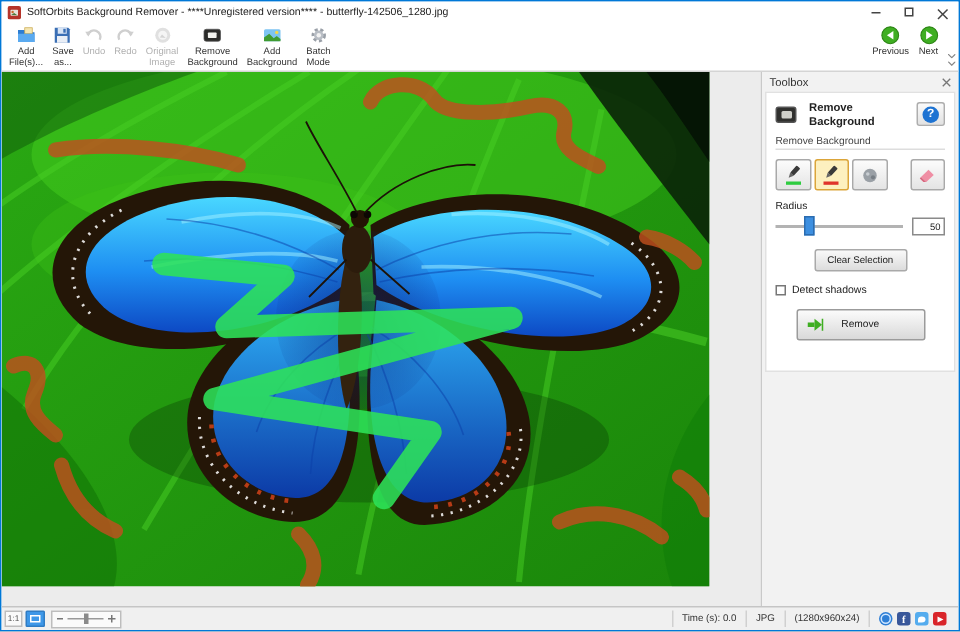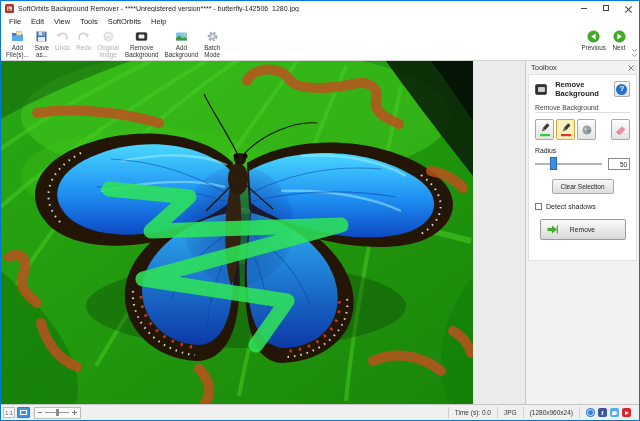--- a/index.html
+++ b/index.html
@@ -35,21 +35,21 @@
   .tb-nav { margin-left:auto; display:flex; padding-right:8px; }
   .ovf { position:absolute; right:2px; bottom:3px; display:flex; flex-direction:column; gap:2px; }
   .chev { width:5px; height:3px; }
 
   
   .main { flex:1 1 auto; display:flex; min-height:0; }
   .canvas { flex:1 1 auto; background:#ececec; position:relative; overflow:hidden; }
   .canvas svg.photo { display:block; }
 
   
-  .toolbox { width:114px; flex:0 0 auto; background:#f2f2f2; border-left:1px solid #c9c9c9; font-size:7px; color:#222; }
+  .toolbox { width:132px; flex:0 0 auto; background:#f2f2f2; border-left:1px solid #c9c9c9; font-size:7px; color:#222; }
   .tbx-header { height:13px; display:flex; align-items:center; justify-content:space-between; padding:0 5px; }
   .tbx-header-label { font-size:7.5px; color:#333; }
   .tbx-card { background:#fff; border:1px solid #e1e1e1; margin:0 2px; padding:5px 6px 20px 6px; }
   .tbx-title-row { display:flex; align-items:center; }
   .tbx-title-ico { width:15px; height:11px; background:#30302e; border-radius:2px; border:1px solid #555;
                    display:flex; align-items:center; justify-content:center; }
   .tbx-title-ico i { display:block; width:7px; height:5px; background:#cfcfc9; border-radius:1px; }
   .tbx-title { font-size:7.5px; font-weight:bold; margin-left:8px; }
   .help-btn { margin-left:auto; width:20px; height:16px; border:1px solid #aeaeae; border-radius:2px;
               background:linear-gradient(#fafafa,#e2e2e2); display:flex; align-items:center; justify-content:center; }
@@ -124,28 +124,20 @@
         </div>
       <div class="win-btn">
           <i class="glyph-max"></i>
         </div>
       <div class="win-btn">
           <i class="glyph-close"></i>
         </div>
     </div>
   </div>
 
-  <div class="menubar">
-    <span class="menu-item">File</span>
-    <span class="menu-item">Edit</span>
-    <span class="menu-item">View</span>
-    <span class="menu-item">Tools</span>
-    <span class="menu-item">SoftOrbits</span>
-    <span class="menu-item">Help</span>
-  </div>
 
   <div class="toolbar">
 
     <div class="tb-btn">
       <svg class="tb-ico" viewBox="0 0 13 13">
         <path d="M1 3.5 L1 11 L12 11 L12 4.5 L6.5 4.5 L5.3 3 L1 3 Z" fill="#2d7dd2"></path>
         <rect x="5.5" y="1.5" width="5" height="4" fill="#f4e6b2" stroke="#caa94e" stroke-width="0.5"></rect>
         <path d="M1 5.5 L12 5.5 L12 11 L1 11 Z" fill="#5aaaf0"></path>
       </svg>
       <span class="tb-lab"><span>Add</span><br><span>File(s)...</span></span>

